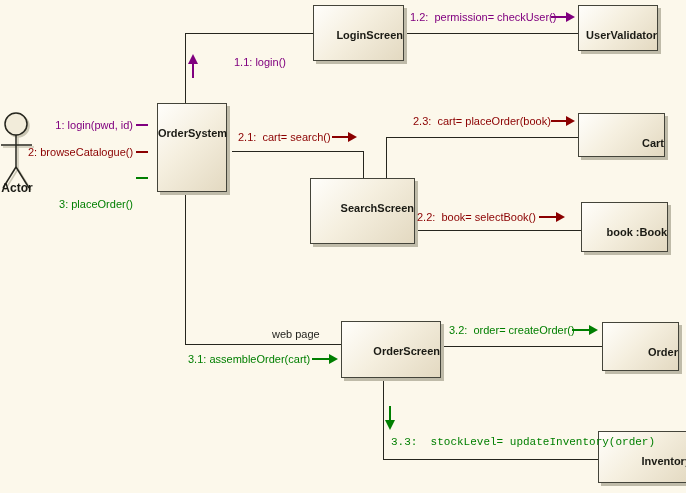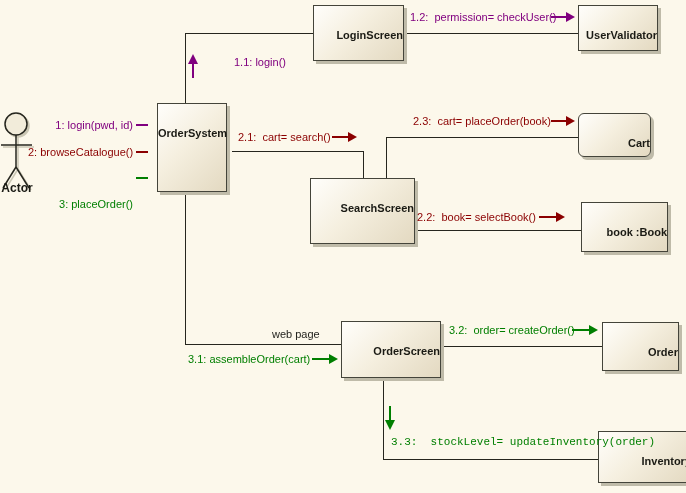--- a/index.html
+++ b/index.html
@@ -21,21 +21,21 @@
     text-align:right;
     padding-top:23px;
   }
   .node .title {
     font-size:11px; font-weight:bold; color:#1A1A14;
     line-height:13px; white-space:pre;
   }
   #n-login        { left:313px; top:5px;   width:91px;  height:56px; }
   #n-uservalidator{ left:578px; top:5px;   width:80px;  height:46px; }
   #n-ordersystem  { left:157px; top:103px; width:70px;  height:89px; }
-  #n-cart         { left:578px; top:113px; width:73px;  height:44px;border-radius:6px; }
+  #n-cart         { left:578px; top:113px; width:87px;  height:44px; }
   #n-searchscreen { left:310px; top:178px; width:105px; height:66px; }
   #n-book         { left:581px; top:202px; width:87px;  height:50px; }
   #n-orderscreen  { left:341px; top:321px; width:100px; height:57px; }
   #n-order        { left:602px; top:322px; width:77px;  height:49px; }
   #n-inventory    { left:598px; top:431px; width:94px;  height:52px; }
 
   
   .h-line { position:absolute; height:1px; background:#26261E; }
   .v-line { position:absolute; width:1px;  background:#26261E; }
 

